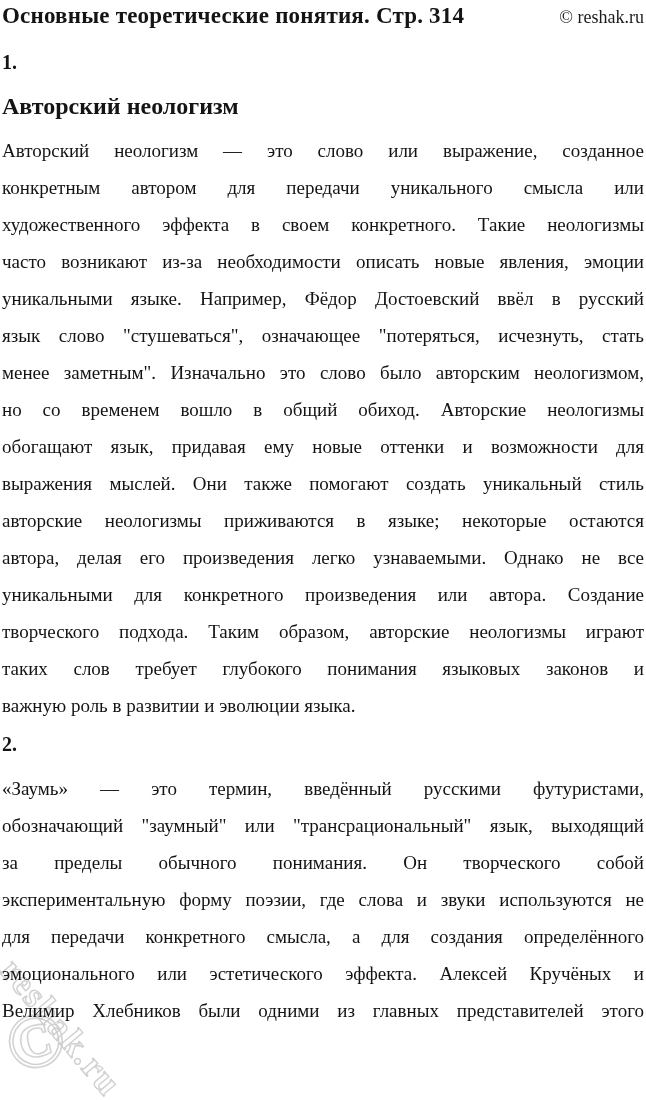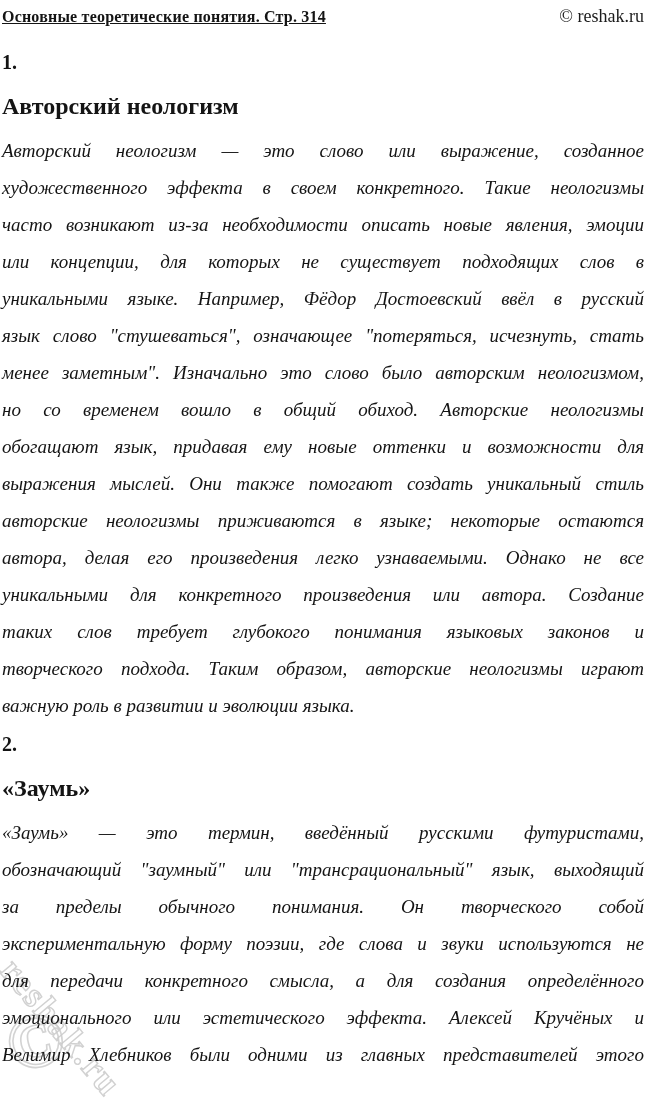--- a/index.html
+++ b/index.html
@@ -20,23 +20,22 @@
   }
   .header {
     display: flex;
     justify-content: space-between;
     align-items: baseline;
     line-height: 24px;
     height: 26px;
   }
   .header .title {
     font-weight: bold;
-    font-size: 16px;
+    font-size: 23px;
     letter-spacing: 0.2px;
-    text-decoration: underline;
   }
   .header .copyright {
     font-weight: normal;
     font-size: 18px;
     color: #1c1c1c;
   }
   .sec-num {
     font-weight: bold;
     font-size: 20px;
     line-height: 24px;
@@ -51,21 +50,20 @@
   .para {
     margin-top: 14px;
     font-size: 19px;
   }
   .sec2 .sec-num { margin-top: 8px; }
   .line {
     line-height: 37px;
     text-align: justify;
     text-align-last: justify;
     white-space: normal;
-    font-style: italic;
   }
   .line.last {
     text-align-last: left;
   }
   
   .watermark {
     position: absolute;
     left: 0;
     top: 930px;
     width: 200px;
@@ -114,41 +112,40 @@
     <div class="header">
       <span class="title">Основные теоретические понятия. Стр. 314</span>
       <span class="copyright">© reshak.ru</span>
     </div>
 
     <section class="sec1">
       <div class="sec-num">1.</div>
       <div class="sec-heading">Авторский неологизм</div>
       <div class="para">
         <div class="line">Авторский неологизм — это слово или выражение, созданное</div>
+        <div class="line">конкретным автором для передачи уникального смысла или</div>
         <div class="line">художественного эффекта в своем конкретного. Такие неологизмы</div>
         <div class="line">часто возникают из-за необходимости описать новые явления, эмоции</div>
-        <div class="line">или концепции, для которых не существует подходящих слов в</div>
         <div class="line">уникальными языке. Например, Фёдор Достоевский ввёл в русский</div>
         <div class="line">язык слово "стушеваться", означающее "потеряться, исчезнуть, стать</div>
         <div class="line">менее заметным". Изначально это слово было авторским неологизмом,</div>
         <div class="line">но со временем вошло в общий обиход. Авторские неологизмы</div>
         <div class="line">обогащают язык, придавая ему новые оттенки и возможности для</div>
         <div class="line">выражения мыслей. Они также помогают создать уникальный стиль</div>
         <div class="line">авторские неологизмы приживаются в языке; некоторые остаются</div>
         <div class="line">автора, делая его произведения легко узнаваемыми. Однако не все</div>
         <div class="line">уникальными для конкретного произведения или автора. Создание</div>
+        <div class="line">творческого подхода. Таким образом, авторские неологизмы играют</div>
         <div class="line">таких слов требует глубокого понимания языковых законов и</div>
-        <div class="line">творческого подхода. Таким образом, авторские неологизмы играют</div>
         <div class="line last">важную роль в развитии и эволюции языка.</div>
       </div>
     </section>
 
     <section class="sec2">
       <div class="sec-num">2.</div>
-      <div class="sec-heading">«Заумь»</div>
       <div class="para">
         <div class="line">«Заумь» — это термин, введённый русскими футуристами,</div>
         <div class="line">обозначающий "заумный" или "трансрациональный" язык, выходящий</div>
         <div class="line">за пределы обычного понимания. Он творческого собой</div>
         <div class="line">экспериментальную форму поэзии, где слова и звуки используются не</div>
         <div class="line">для передачи конкретного смысла, а для создания определённого</div>
         <div class="line">эмоционального или эстетического эффекта. Алексей Кручёных и</div>
         <div class="line">Велимир Хлебников были одними из главных представителей этого</div>
       </div>
     </section>

